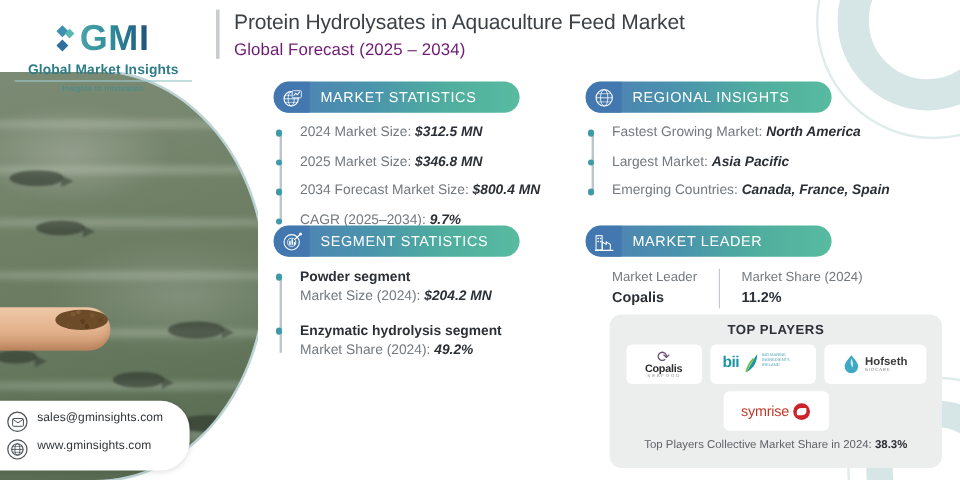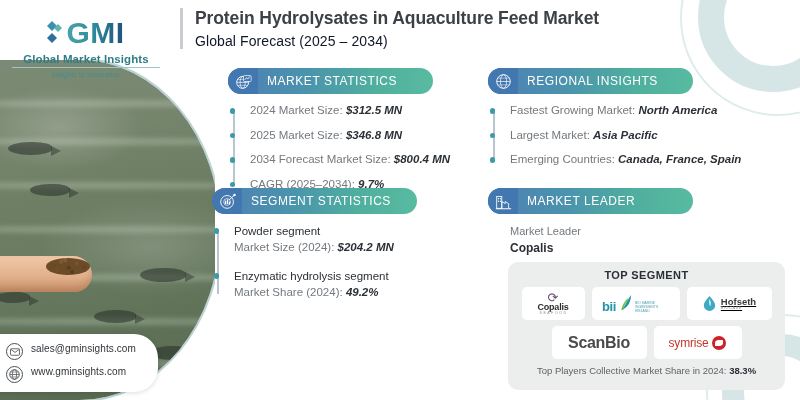--- a/index.html
+++ b/index.html
@@ -157,30 +157,30 @@
   }
   
   .title-block {
     position: absolute;
     left: 180px; top: 8px;
     padding-left: 12px;
     border-left: 3px solid #c9cdd2;
   }
   .title-main {
     font-size: 17.5px;
-    font-weight: bold;
+    font-weight: normal;
     color: #3c4146;
     letter-spacing: -.1px;
     line-height: 1.25;
     white-space: nowrap;
   }
   .title-sub {
     margin-top: 3px;
     font-size: 14px;
-    color: #0f172a;
+    color: #701a75;
     letter-spacing: .1px;
   }
   
   .panel { position: absolute; }
   .pill {
     display: flex;
     align-items: center;
     height: 26px;
     width: 205px;
     border-radius: 14px;
@@ -230,21 +230,21 @@
     position: absolute;
     left: -20.5px; top: 5px;
     width: 5.5px; height: 5.5px;
     border-radius: 50%;
     background: #3e9aa8;
   }
   .brow b { color: #2b3036; font-weight: bold; font-style: italic; }
   .seg-row { margin-bottom: 13px; }
   .seg-title {
     font-size: 11.5px;
-    font-weight: normal;
+    font-weight: bold;
     color: #2b3036;
     line-height: 1.4;
   }
   .seg-val {
     font-size: 11.5px;
     color: #73797e;
     line-height: 1.4;
   }
   
   .leader-grid {
@@ -305,25 +305,25 @@
   .lc-hofseth { width: 85px; }
   .lc-scanbio { width: 95px; }
   .lc-symrise { width: 88px; }
   .copalis-wrap { text-align: center; line-height: 1; }
   .copalis-mark { font-size: 13px; color: #6b4f73; }
   .copalis-name {
     font-size: 9px; font-weight: bold; color: #2b2b2b;
     letter-spacing: -.2px; margin-top: -1px;
   }
   .copalis-sub { font-size: 3.6px; color: #8b8b8b; letter-spacing: .3px; }
-  .bii-wrap { display: flex; align-items: flex-end; gap: 3px; }
+  .bii-wrap { display: flex; align-items: flex-start; gap: 3px; }
   .bii-name { font-size: 13px; font-weight: bold; color: #1f94a6; letter-spacing: -.4px; }
   .bii-sub { font-size: 3.4px; color: #4aa0b3; line-height: 1.25; max-width: 34px; }
   .hof-wrap { display: flex; align-items: center; gap: 4px; }
-  .hof-txt { line-height: 1.05; text-decoration: underline; }
+  .hof-txt { line-height: 1.05; }
   .hof-name { font-size: 9.5px; font-weight: bold; color: #3a3a3a; }
   .hof-sub { font-size: 3.8px; color: #8b8b8b; letter-spacing: .6px; }
   .scanbio-name {
     font-size: 16px; font-weight: bold; color: #4a4a4a; letter-spacing: -.3px;
   }
   .symrise-wrap { display: flex; align-items: center; gap: 4px; }
   .symrise-name { font-size: 12px; color: #c0392b; letter-spacing: -.2px; }
   .symrise-mark {
     width: 14px; height: 14px; border-radius: 50%;
     background: #cc2229; position: relative; flex: 0 0 14px;
@@ -453,21 +453,21 @@
       </span>
       <span class="pill-label">REGIONAL INSIGHTS</span>
     </div>
     <div class="bullets">
       <div class="brow"><span>Fastest Growing Market:</span> <b>North America</b></div>
       <div class="brow"><span>Largest Market:</span> <b>Asia Pacific</b></div>
       <div class="brow"><span>Emerging Countries:</span> <b>Canada, France, Spain</b></div>
     </div>
   </div>
 
-  <div class="panel" style="left:212px; top:188px;">
+  <div class="panel" style="left:228px; top:188px;">
     <div class="pill">
       <span class="pill-icon">
         <svg width="17" height="17" viewBox="0 0 20 20">
           <circle cx="9.5" cy="10.5" r="7.5" fill="none" stroke="#ffffff" stroke-width="1.1"></circle>
           <circle cx="9.5" cy="10.5" r="4" fill="none" stroke="#ffffff" stroke-width=".8"></circle>
           <rect x="7" y="9" width="1.5" height="4" fill="#ffffff"></rect>
           <rect x="9.3" y="7.5" width="1.5" height="5.5" fill="#ffffff"></rect>
           <rect x="11.6" y="10.2" width="1.5" height="2.8" fill="#ffffff"></rect>
           <line x1="12" y1="8" x2="18" y2="2.6" stroke="#ffffff" stroke-width="1.1"></line>
           <circle cx="18.2" cy="2.3" r="1.5" fill="#ffffff"></circle>
@@ -500,25 +500,29 @@
           <line x1="1" y1="18.4" x2="19" y2="18.4" stroke="#ffffff" stroke-width="1.2"></line>
         </svg>
       </span>
       <span class="pill-label">MARKET LEADER</span>
     </div>
     <div class="leader-grid">
       <div class="leader-col">
         <div class="leader-cap">Market Leader</div>
         <div class="leader-val">Copalis</div>
       </div>
+      <div class="leader-col right">
+        <div class="leader-cap">Market Share (2024)</div>
+        <div class="leader-val">11.2%</div>
+      </div>
     </div>
   </div>
 
   <div class="players">
-    <div class="players-title">TOP SEGMENT</div>
+    <div class="players-title">TOP PLAYERS</div>
 
     <div class="logo-row">
       <div class="logo-card lc-copalis">
         <div class="copalis-wrap">
           <div class="copalis-mark">⟳</div>
           <div class="copalis-name">Copalis</div>
           <div class="copalis-sub">S E A F O O D</div>
         </div>
       </div>
       <div class="logo-card lc-bii">
@@ -539,23 +543,20 @@
           </svg>
           <div class="hof-txt">
             <div class="hof-name">Hofseth</div>
             <div class="hof-sub">BIOCARE</div>
           </div>
         </div>
       </div>
     </div>
 
     <div class="logo-row">
-      <div class="logo-card lc-scanbio">
-        <span class="scanbio-name">ScanBio</span>
-      </div>
       <div class="logo-card lc-symrise">
         <div class="symrise-wrap">
           <span class="symrise-name">symrise</span>
           <span class="symrise-mark"></span>
         </div>
       </div>
     </div>
 
     <div class="players-foot">
       <span>Top Players Collective Market Share in 2024:</span>

